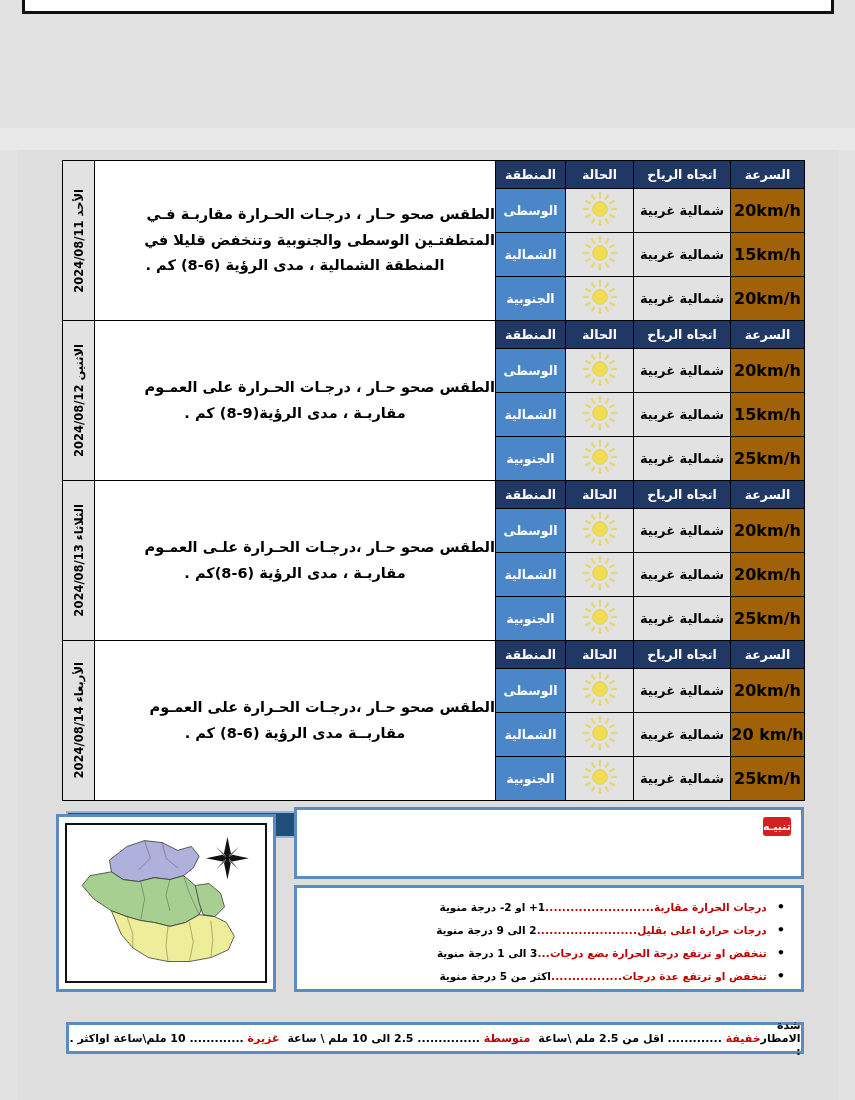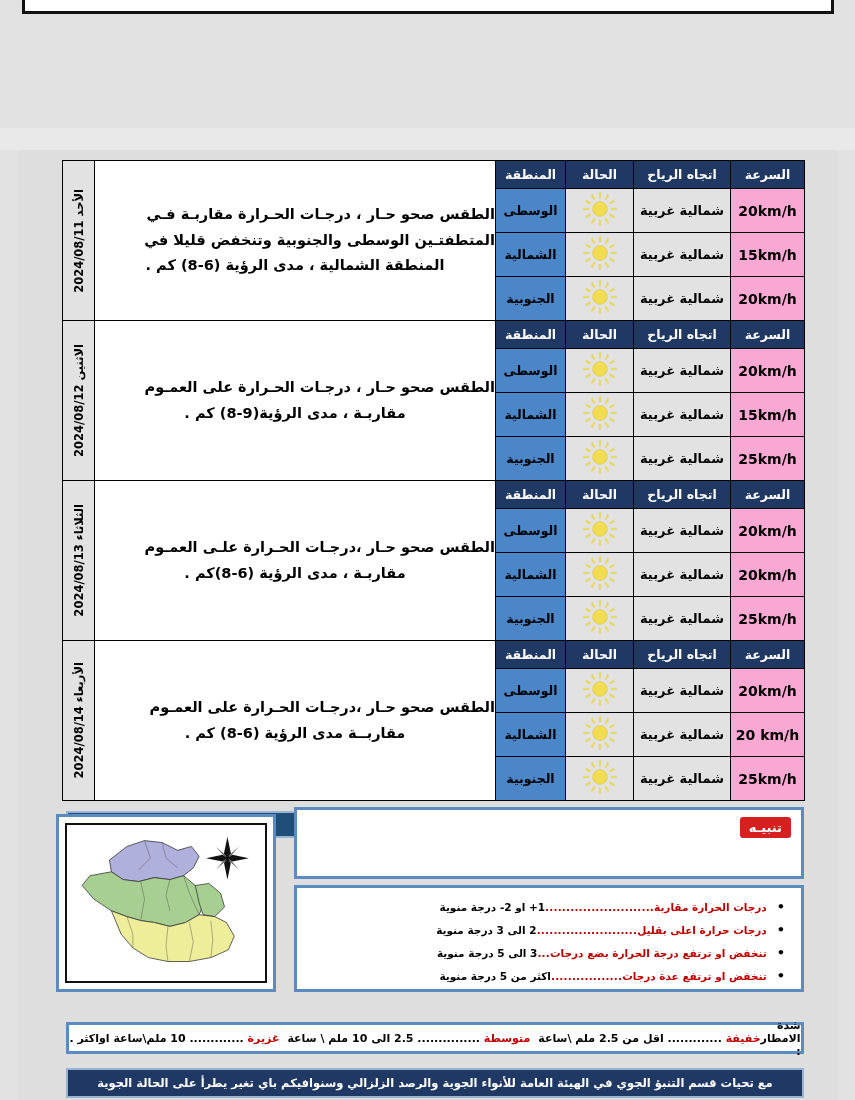--- a/index.html
+++ b/index.html
@@ -73,45 +73,45 @@
     color: #ffffff;
     font-weight: bold;
     font-size: 12.5px;
     text-align: center;
     height: 27px;
     letter-spacing: 0.3px;
     margin-left: 26px;
   }
   .region-cell {
     background: #4a86c8;
-    color: #000000;
+    color: #ffffff;
     font-weight: bold;
     font-size: 12.5px;
     text-align: center;
     height: 43px;
   }
   .state-cell {
     background: #e2e2e2;
     text-align: center;
     height: 43px;
   }
   .dir-cell {
     background: #e2e2e2;
     color: #000;
     font-weight: bold;
     font-size: 13px;
     text-align: center;
     height: 43px;
     margin-top: 48px;
   }
   .speed-cell {
-    background: #f9a8d4;
+    background: #a16207;
     color: #000;
     font-weight: bold;
-    font-size: 14px;
+    font-size: 16px;
     text-align: center;
     height: 43px;
     direction: ltr;
   }
   .desc-cell {
     background: #ffffff;
     color: #000;
     font-weight: bold;
     font-size: 14.5px;
     line-height: 1.75;
@@ -190,23 +190,23 @@
     width: 510px; height: 72px;
     background: #ffffff;
     border: 3px solid #5b8bc0;
     box-sizing: border-box;
     padding: 6px 8px 4px 8px;
   }
   .note-badge {
     float: right;
     background: #d62020;
     color: #fff;
-    font-size: 13px;
-    font-weight: bold;
-    padding: 4px 9px;
+    font-size: 11px;
+    font-weight: bold;
+    padding: 4px 0;
     border-radius: 3px;
     margin: 1px 2px 0 7px;
     line-height: 1;
     text-align: right;
   }
   .note-text {
     font-size: 11.5px;
     font-weight: bold;
     color: #000;
     line-height: 1.75;
@@ -679,44 +679,41 @@
           <div class="legend-row">
             <span class="legend-bullet">•</span>
             <span class="legend-term">درجات الحرارة مقاربة</span>
             <span class="legend-dots">..........................</span>
             <span class="legend-val"> 1+ او 2- درجة منوية</span>
           </div>
           <div class="legend-row">
             <span class="legend-bullet">•</span>
             <span class="legend-term">درجات حرارة اعلى بقليل</span>
             <span class="legend-dots">........................</span>
-            <span class="legend-val"> 2  الى  3 درجة منوية</span>
+            <span class="legend-val"> 2  الى  9 درجة منوية</span>
           </div>
           <div class="legend-row">
             <span class="legend-bullet">•</span>
             <span class="legend-term">تنخفض او ترتفع درجة الحرارة بضع درجات</span>
             <span class="legend-dots">...</span>
-            <span class="legend-val"> 3  الى  5 درجة منوية</span>
+            <span class="legend-val"> 3  الى  1 درجة منوية</span>
           </div>
           <div class="legend-row">
             <span class="legend-bullet">•</span>
             <span class="legend-term">تنخفض او ترتفع عدة درجات</span>
             <span class="legend-dots">.................</span>
             <span class="legend-val"> اكثر من  5 درجة منوية</span>
           </div>
         </div>
     </div>
 
     <div class="rain-panel">
       <span class="rain-label">شدة الامطار :</span>
       <span id="rain-levels" style="display:flex; align-items:center; gap:8px;">
           <span style="white-space: nowrap;"><span class="rain-term">خفيفة</span><span class="rain-dots"> ............. </span><span class="rain-val">اقل من 2.5  ملم \ساعة</span></span>
           <span style="white-space: nowrap;"><span class="rain-term">متوسطة</span><span class="rain-dots"> ............... </span><span class="rain-val">2.5 الى 10 ملم \ ساعة</span></span>
           <span style="white-space: nowrap;"><span class="rain-term">غزيرة</span><span class="rain-dots"> ............. </span><span class="rain-val">10 ملم\ساعة اواكثر .</span></span>
         </span>
     </div>
 
-    <div class="footer-bar">
-      <span>مع تحيات قسم التنبؤ الجوي في الهيئة العامة للأنواء الجوية والرصد الزلزالي وسنوافيكم  باي تغير يطرأ على الحالة الجوية</span>
-    </div>
 
   </div>
 </div>
 
 </body></html>

